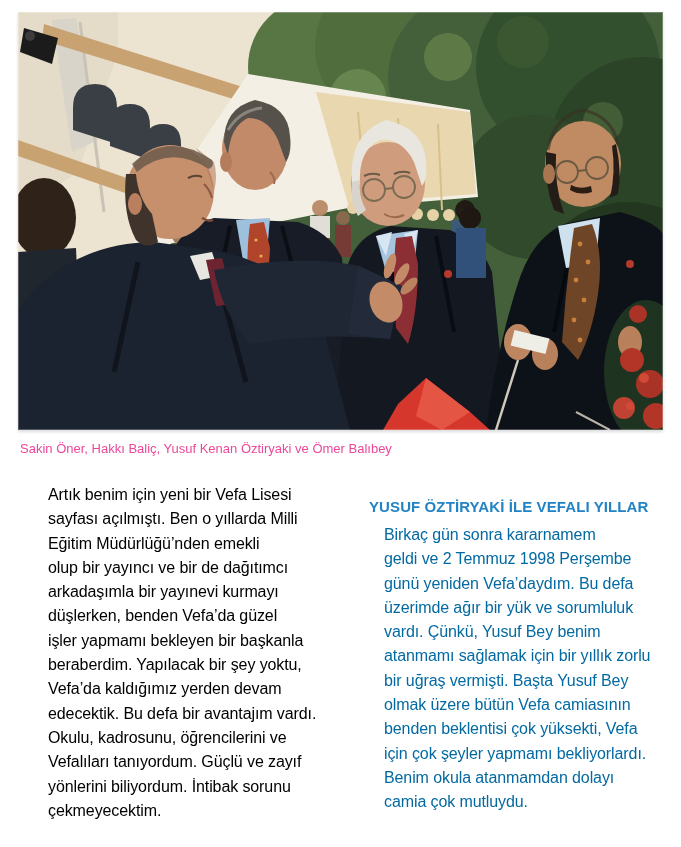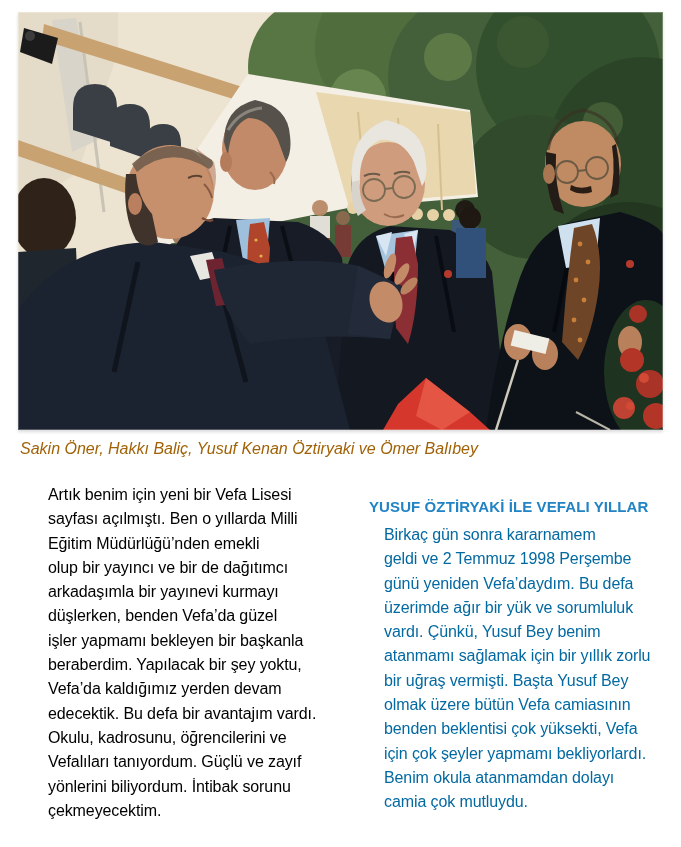--- a/index.html
+++ b/index.html
@@ -11,23 +11,22 @@
     overflow:hidden;
   }
   .photo-figure{
     position:absolute;left:18px;top:12px;width:645px;height:418px;
     box-shadow:0 2px 3px rgba(0,0,0,.14);
     background:#dfe3da;
   }
   .photo-figure svg{display:block;width:645px;height:418px;}
   .photo-caption{
     position:absolute;left:20px;top:441px;width:640px;
-    font-style:italic;
-    font-size:16px;line-height:16px;
-    color:#a16207;
+    font-size:13px;line-height:16px;
+    color:#ec4899;
     letter-spacing:0px;
   }
   .col-left-paragraph{
     position:absolute;left:48px;top:483px;width:320px;
     font-size:16px;line-height:24.3px;color:#000000;
     letter-spacing:-0.1px;
     white-space:pre;
   }
   .section-heading{
     position:absolute;left:352px;top:481px;width:320px;

